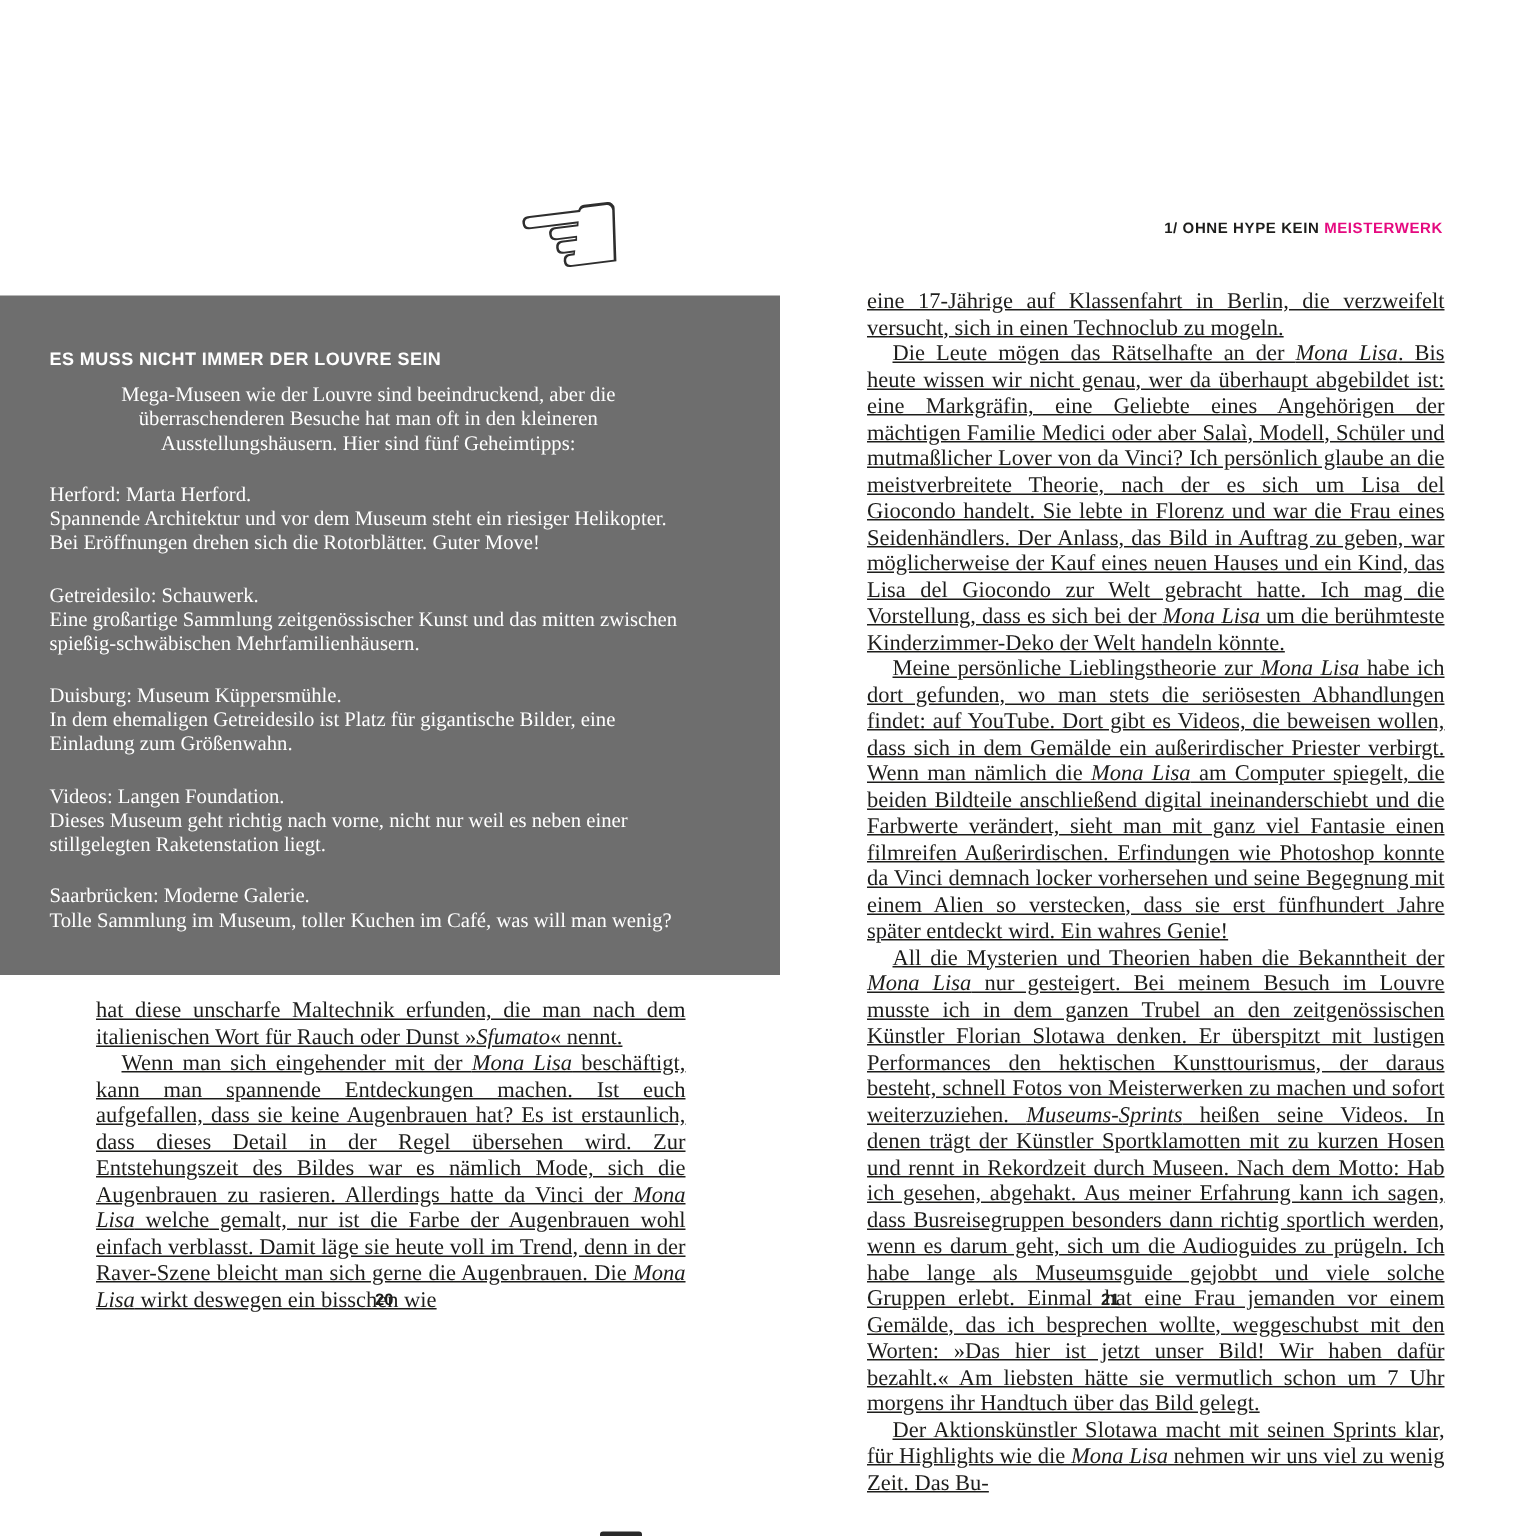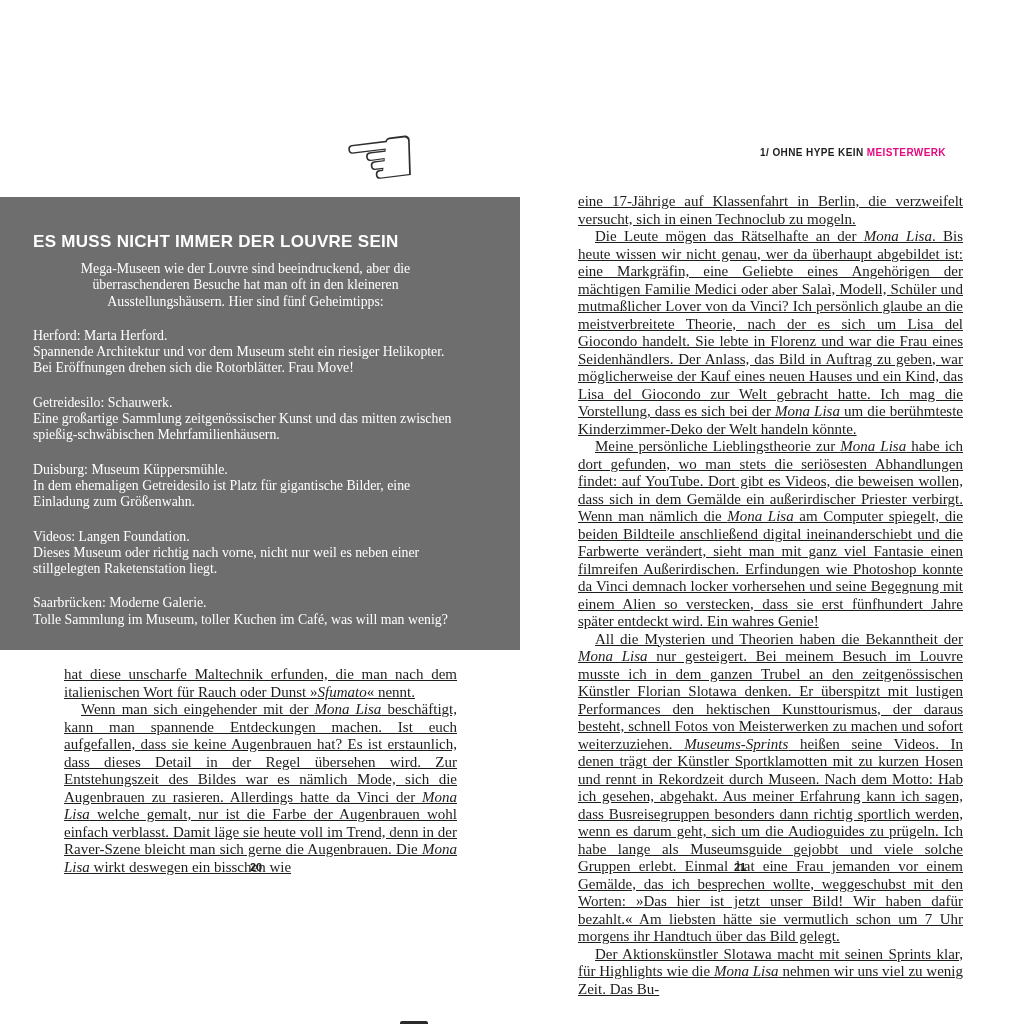--- a/index.html
+++ b/index.html
@@ -10,21 +10,21 @@
     height:1024px;
     background:#ffffff;
     overflow:hidden;
     font-family:"Liberation Serif", serif;
     color:#1d1d1b;
   }
   
   .chapter-header {
     position:absolute;
     top:147px;
-    right:78px;
+    right:62px;
     font-family:"Liberation Sans", sans-serif;
     font-size:10px;
     font-weight:bold;
     letter-spacing:0.4px;
     white-space:nowrap;
     color:#1d1d1b;
     margin-left:48px;
   }
   .chapter-header .hl { color:var(--hl, #e5097f); }
 
@@ -51,21 +51,21 @@
     width:520px;
     height:453px;
     background:var(--box-gray, #6e6e6e);
     color:#ffffff;
     padding:35px 62px 0 33px;
     text-align:left;
   }
   .box-title {
     font-family:"Liberation Sans", sans-serif;
     font-weight:bold;
-    font-size:17px;
+    font-size:12px;
     letter-spacing:0.3px;
     margin-bottom:9px;
   }
   .box-intro {
     font-size:13.8px;
     line-height:16.3px;
     text-align:center;
   }
   .tip {
     margin-top:18px;
@@ -120,33 +120,33 @@
   </div>
 
   <div class="hand">☜</div>
 
   <div class="tip-box">
     <div class="box-title">ES MUSS NICHT IMMER DER LOUVRE SEIN</div>
     <div class="box-intro">Mega-Museen wie der Louvre sind beeindruckend, aber die überraschenderen Besuche hat man oft in den kleineren Ausstellungshäusern. Hier sind fünf Geheimtipps:</div>
 
     <div class="tip">
       <span class="tip-name">Herford: Marta Herford.</span><br>
-      <span>Spannende Architektur und vor dem Museum steht ein riesiger Helikopter. Bei Eröffnungen drehen sich die Rotorblätter. Frau Move!</span>
+      <span>Spannende Architektur und vor dem Museum steht ein riesiger Helikopter. Bei Eröffnungen drehen sich die Rotorblätter. Guter Move!</span>
     </div>
     <div class="tip">
       <span class="tip-name">Getreidesilo: Schauwerk.</span><br>
       <span>Eine großartige Sammlung zeitgenössischer Kunst und das mitten zwischen spießig-schwäbischen Mehrfamilienhäusern.</span>
     </div>
     <div class="tip">
       <span class="tip-name">Duisburg: Museum Küppersmühle.</span><br>
       <span>In dem ehemaligen Getreidesilo ist Platz für gigantische Bilder, eine Einladung zum Größenwahn.</span>
     </div>
     <div class="tip">
       <span class="tip-name">Videos: Langen Foundation.</span><br>
-      <span>Dieses Museum oder richtig nach vorne, nicht nur weil es neben einer stillgelegten Raketenstation liegt.</span>
+      <span>Dieses Museum geht richtig nach vorne, nicht nur weil es neben einer stillgelegten Raketenstation liegt.</span>
     </div>
     <div class="tip">
       <span class="tip-name">Saarbrücken: Moderne Galerie.</span><br>
       <span>Tolle Sammlung im Museum, toller Kuchen im Café, was will man wenig?</span>
     </div>
   </div>
 
   <div id="left-body" class="body-col">
     <p class="para"><span>hat diese unscharfe Maltechnik erfunden, die man nach dem italienischen Wort für Rauch oder Dunst »</span><em>Sfumato</em><span>« nennt.</span></p>
     <p class="para indent"><span>Wenn man sich eingehender mit der </span><em>Mona Lisa</em><span> beschäftigt, kann man spannende Entdeckungen machen. Ist euch aufgefallen, dass sie keine Augenbrauen hat? Es ist erstaunlich, dass dieses Detail in der Regel übersehen wird. Zur Entstehungszeit des Bildes war es nämlich Mode, sich die Augenbrauen zu rasieren. Allerdings hatte da Vinci der </span><em>Mona Lisa</em><span> welche gemalt, nur ist die Farbe der Augenbrauen wohl einfach verblasst. Damit läge sie heute voll im Trend, denn in der Raver-Szene bleicht man sich gerne die Augenbrauen. Die </span><em>Mona Lisa</em><span> wirkt deswegen ein bisschen wie</span></p>

